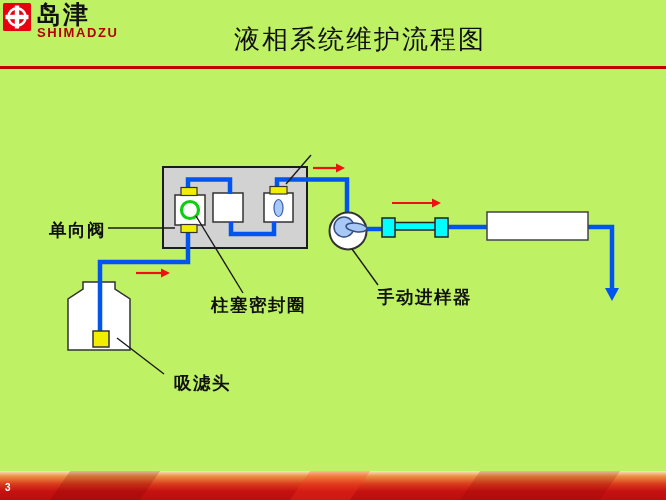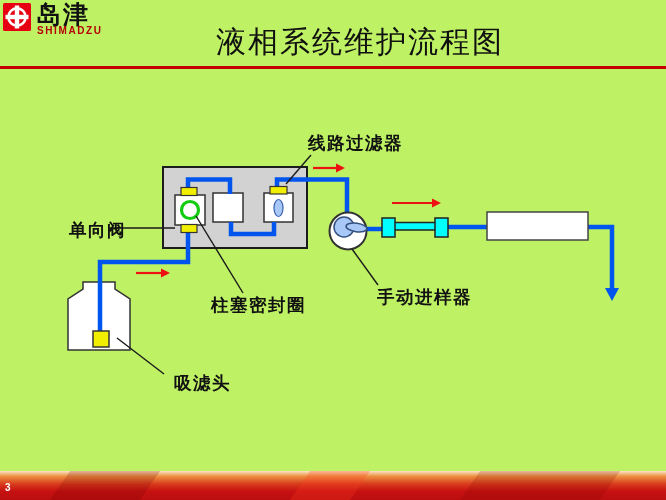--- a/index.html
+++ b/index.html
@@ -10,32 +10,32 @@
   *{margin:0;padding:0;box-sizing:border-box;}
   html,body{background:#888;}
   .slide{
     position:relative;width:666px;height:500px;background:#bef264;
     overflow:hidden;font-family:"Liberation Sans","DejaVu Sans",sans-serif;
     margin:0 auto;
   }
   
   .logo-mark{position:absolute;left:3px;top:3px;width:28px;height:28px;}
   .logo-cn{position:absolute;left:36px;top:-2px;font-size:25px;font-weight:bold;color:#111;letter-spacing:2px;}
-  .logo-en{position:absolute;left:37px;top:25px;font-size:10px;font-weight:bold;color:#b40000;letter-spacing:1.6px;}
+  .logo-en{position:absolute;left:37px;top:25px;font-size:13px;font-weight:bold;color:#b40000;letter-spacing:1.6px;}
   .page-title{
     position:absolute;left:0;top:22px;width:100%;text-align:center;
     font-family:"Liberation Serif","DejaVu Serif",serif;
-    font-size:30px;font-weight:500;color:#101010;letter-spacing:2px;
+    font-size:26px;font-weight:500;color:#101010;letter-spacing:2px;
     text-indent:54px; 
   }
   .title-rule{position:absolute;left:0;top:66px;width:666px;height:3px;background:var(--accent-red);}
   
   .dlabel{position:absolute;font-size:17.5px;font-weight:bold;color:#111;letter-spacing:1.5px;white-space:nowrap;}
   .lbl-line-filter{left:308px;top:131px;}
-  .lbl-check-valve{left:49px;top:218px;margin-left:20px;}
+  .lbl-check-valve{left:49px;top:218px;}
   .lbl-plunger-seal{left:211px;top:293px;}
   .lbl-manual-injector{left:377px;top:285px;}
   .lbl-column{left:386px;top:242px;}
   .lbl-suction-filter{left:162px;top:371px;padding-left:12px;}
   .lbl-detector{position:absolute;left:495px;top:212px;width:93px;height:28px;line-height:28px;font-size:17px;font-weight:bold;color:#111;letter-spacing:2px;}
   
   .diagram-svg{position:absolute;left:0;top:0;}
   .pump-box{fill:var(--pump-gray);stroke:#1c1c1c;stroke-width:2;}
   .unit{fill:#ffffff;stroke:#333;stroke-width:1.5;}
   .fitting{fill:var(--fitting-yellow);stroke:#333;stroke-width:1.2;}
@@ -129,21 +129,20 @@
     <g>
       <line class="flow-line" x1="392" y1="203" x2="433" y2="203"></line>
       <polygon class="flow-head" points="432,198.5 432,207.5 441,203"></polygon>
     </g>
     <g>
       <line class="flow-line" x1="136" y1="273" x2="162" y2="273"></line>
       <polygon class="flow-head" points="161,268.5 161,277.5 170,273"></polygon>
     </g>
   </svg>
 
-  <div class="dlabel lbl-line-filter">线路过滤器</div>
   <div class="dlabel lbl-check-valve">单向阀</div>
   <div class="dlabel lbl-manual-injector">手动进样器</div>
   <div class="dlabel lbl-plunger-seal">柱塞密封圈</div>
   <div class="dlabel lbl-suction-filter">吸滤头</div>
 
   <div class="footer-bar">
     <div class="bar-streak streak-a"></div>
     <div class="bar-streak streak-b"></div>
     <div class="bar-streak streak-c"></div>
     <div class="page-number">3</div>

